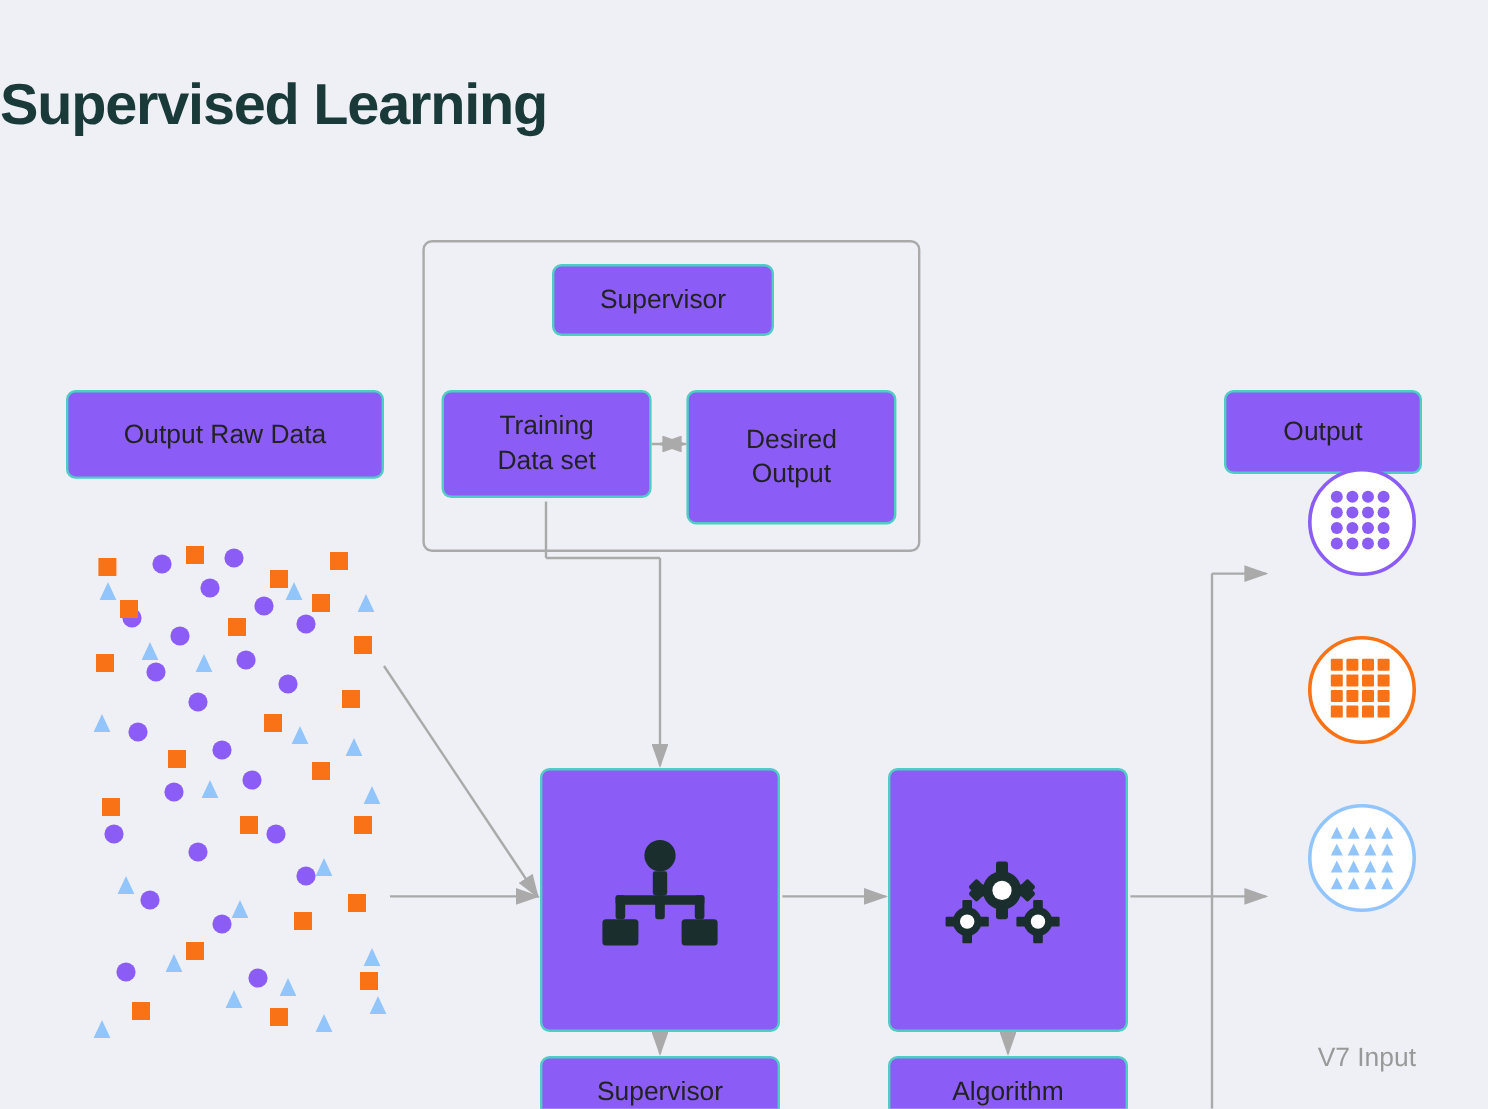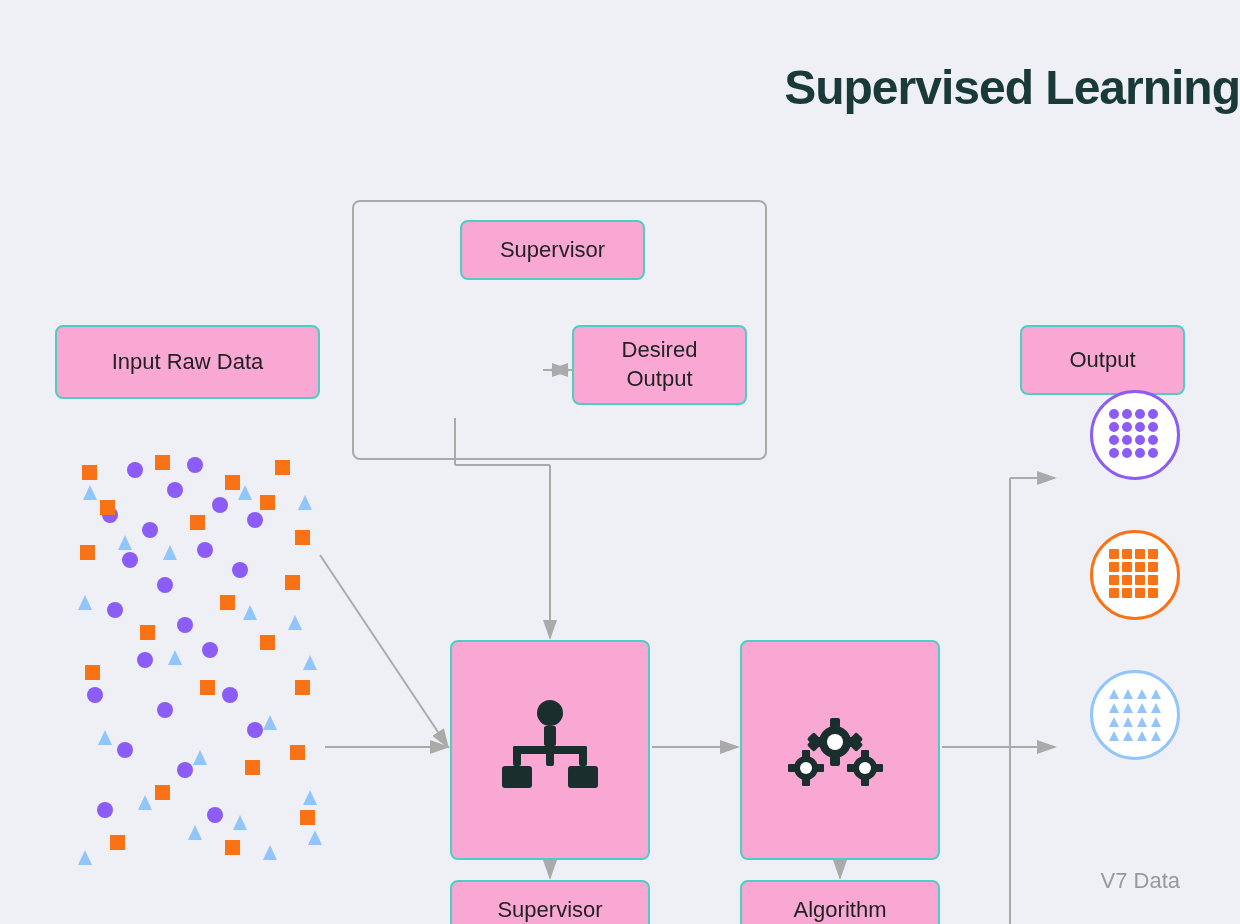--- a/index.html
+++ b/index.html
@@ -6,43 +6,42 @@
     body {
       background: #eef0f5;
       width: 1240px;
       height: 924px;
       font-family: 'Segoe UI', Arial, sans-serif;
       overflow: hidden;
       position: relative;
     }
 
     .page-title {
-      text-align: right;
+      text-align: left;
       padding-top: 60px;
       font-size: 48px;
       font-weight: 800;
       color: #1a3a3a;
       letter-spacing: -1px;
-      padding-left: 44px;
     }
 
     .diagram-area {
       position: absolute;
       top: 170px;
       left: 0;
       right: 0;
       bottom: 0;
     }
 
     
     .box {
       position: absolute;
       border: 2.5px solid #4ecdc4;
       border-radius: 8px;
-      background: #f9a8d4;
+      background: #8b5cf6;
       display: flex;
       align-items: center;
       justify-content: center;
       text-align: center;
       font-size: 22px;
       color: #222;
       line-height: 1.3;
     }
 
     
@@ -67,21 +66,21 @@
       top: 155px;
       width: 175px;
       height: 90px;
     }
 
     
     .box-desired {
       left: 572px;
       top: 155px;
       width: 175px;
-      height: 80px;
+      height: 112px;
     }
 
     
     .group-box {
       position: absolute;
       left: 352px;
       top: 30px;
       width: 415px;
       height: 260px;
       border: 2px solid #aaa;
@@ -193,27 +192,30 @@
 <h1 class="page-title">Supervised Learning</h1>
 
 <div class="diagram-area">
 
   <div class="group-box"></div>
 
   <div class="box box-supervisor">
     <span>Supervisor</span>
   </div>
 
+  <div class="box box-training">
+    <span>Training<br>Data set</span>
+  </div>
 
   <div class="box box-desired">
     <span>Desired<br>Output</span>
   </div>
 
   <div class="box box-input">
-    <span>Input Raw Data</span>
+    <span>Output Raw Data</span>
   </div>
 
   <div class="box box-algorithm">
 
     <svg width="110" height="110" viewBox="0 0 110 110">
 
       <circle cx="55" cy="18" r="13" fill="#1a2e2e"></circle>
 
       <rect x="49" y="31" width="12" height="20" fill="#1a2e2e" rx="2"></rect>
 
@@ -453,16 +455,16 @@
       <polygon points="42,37 37,47 47,47" fill="#93c5fd"></polygon>
       <polygon points="56,37 51,47 61,47" fill="#93c5fd"></polygon>
       <polygon points="14,51 9,61 19,61" fill="#93c5fd"></polygon>
       <polygon points="28,51 23,61 33,61" fill="#93c5fd"></polygon>
       <polygon points="42,51 37,61 47,61" fill="#93c5fd"></polygon>
       <polygon points="56,51 51,61 61,61" fill="#93c5fd"></polygon>
     </svg>
   </div>
 
   <div class="v7-logo">
-    <span>V7 Data</span>
+    <span>V7 Input</span>
   </div>
 
 </div>
 
 </body></html>

